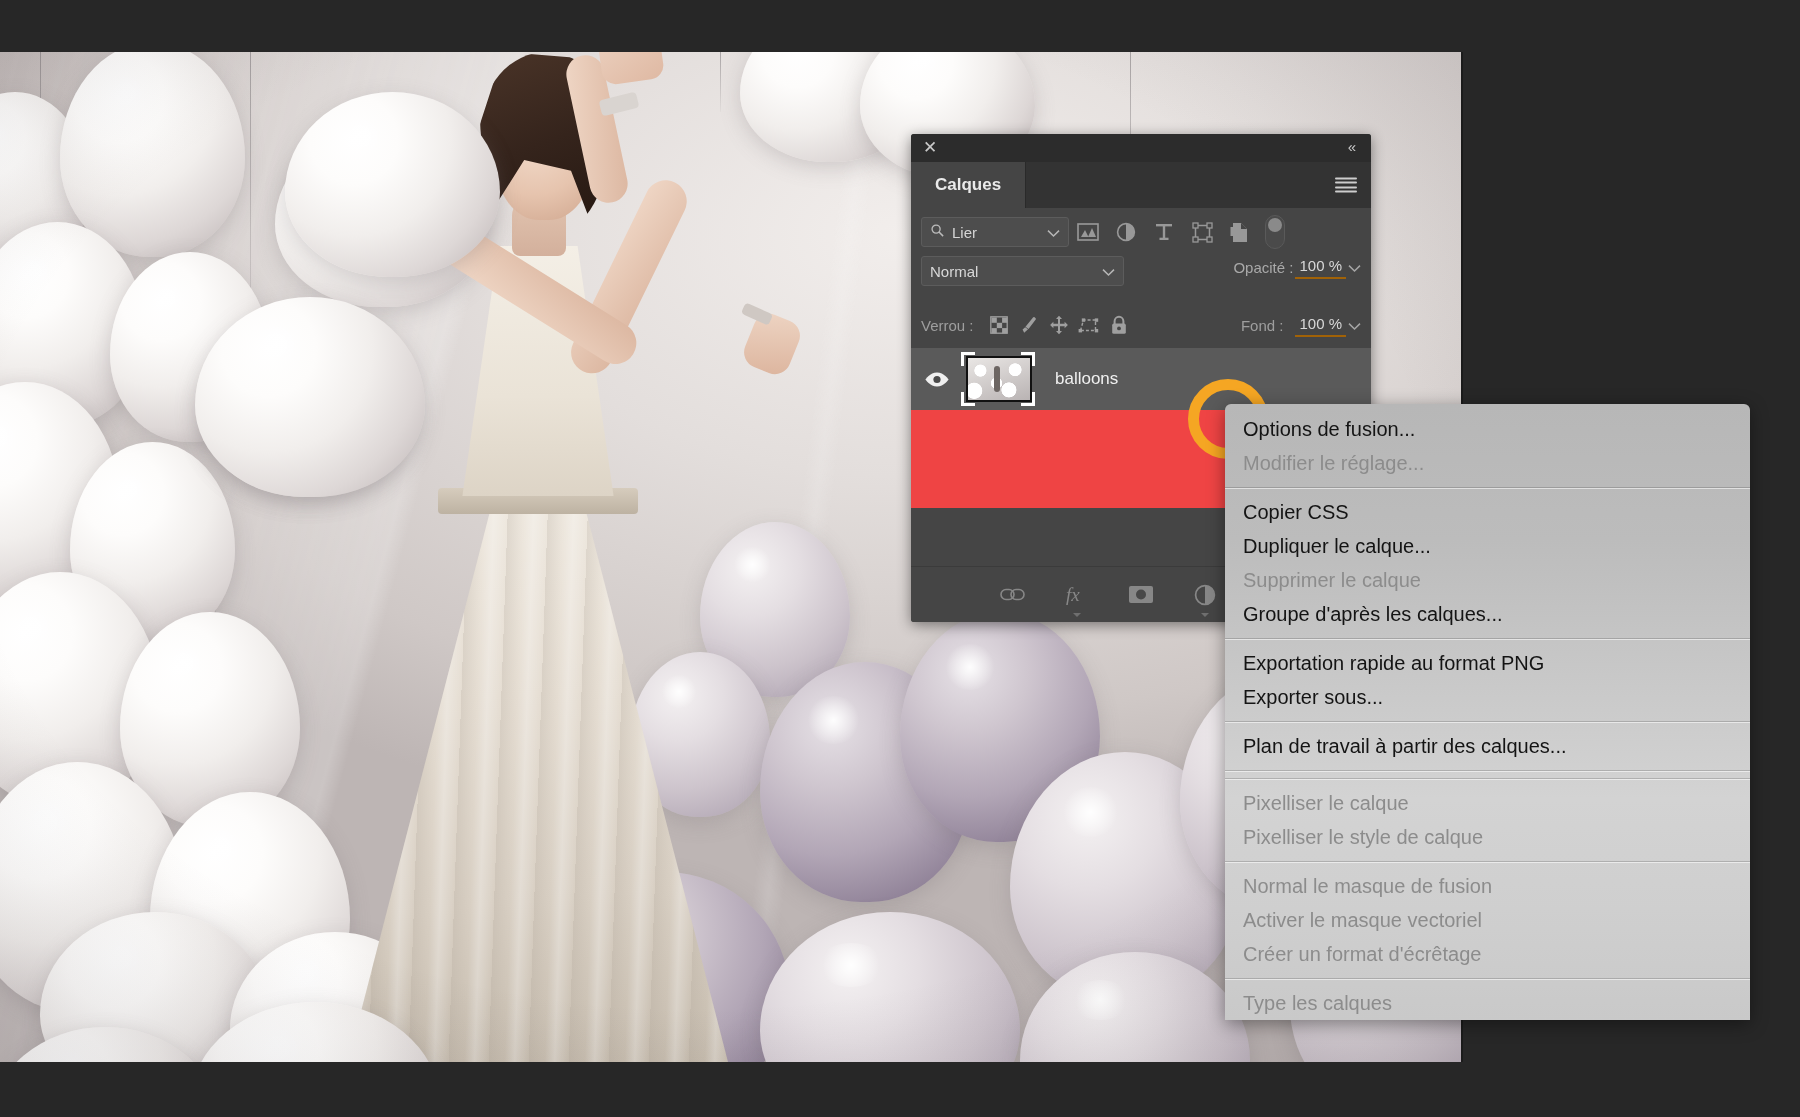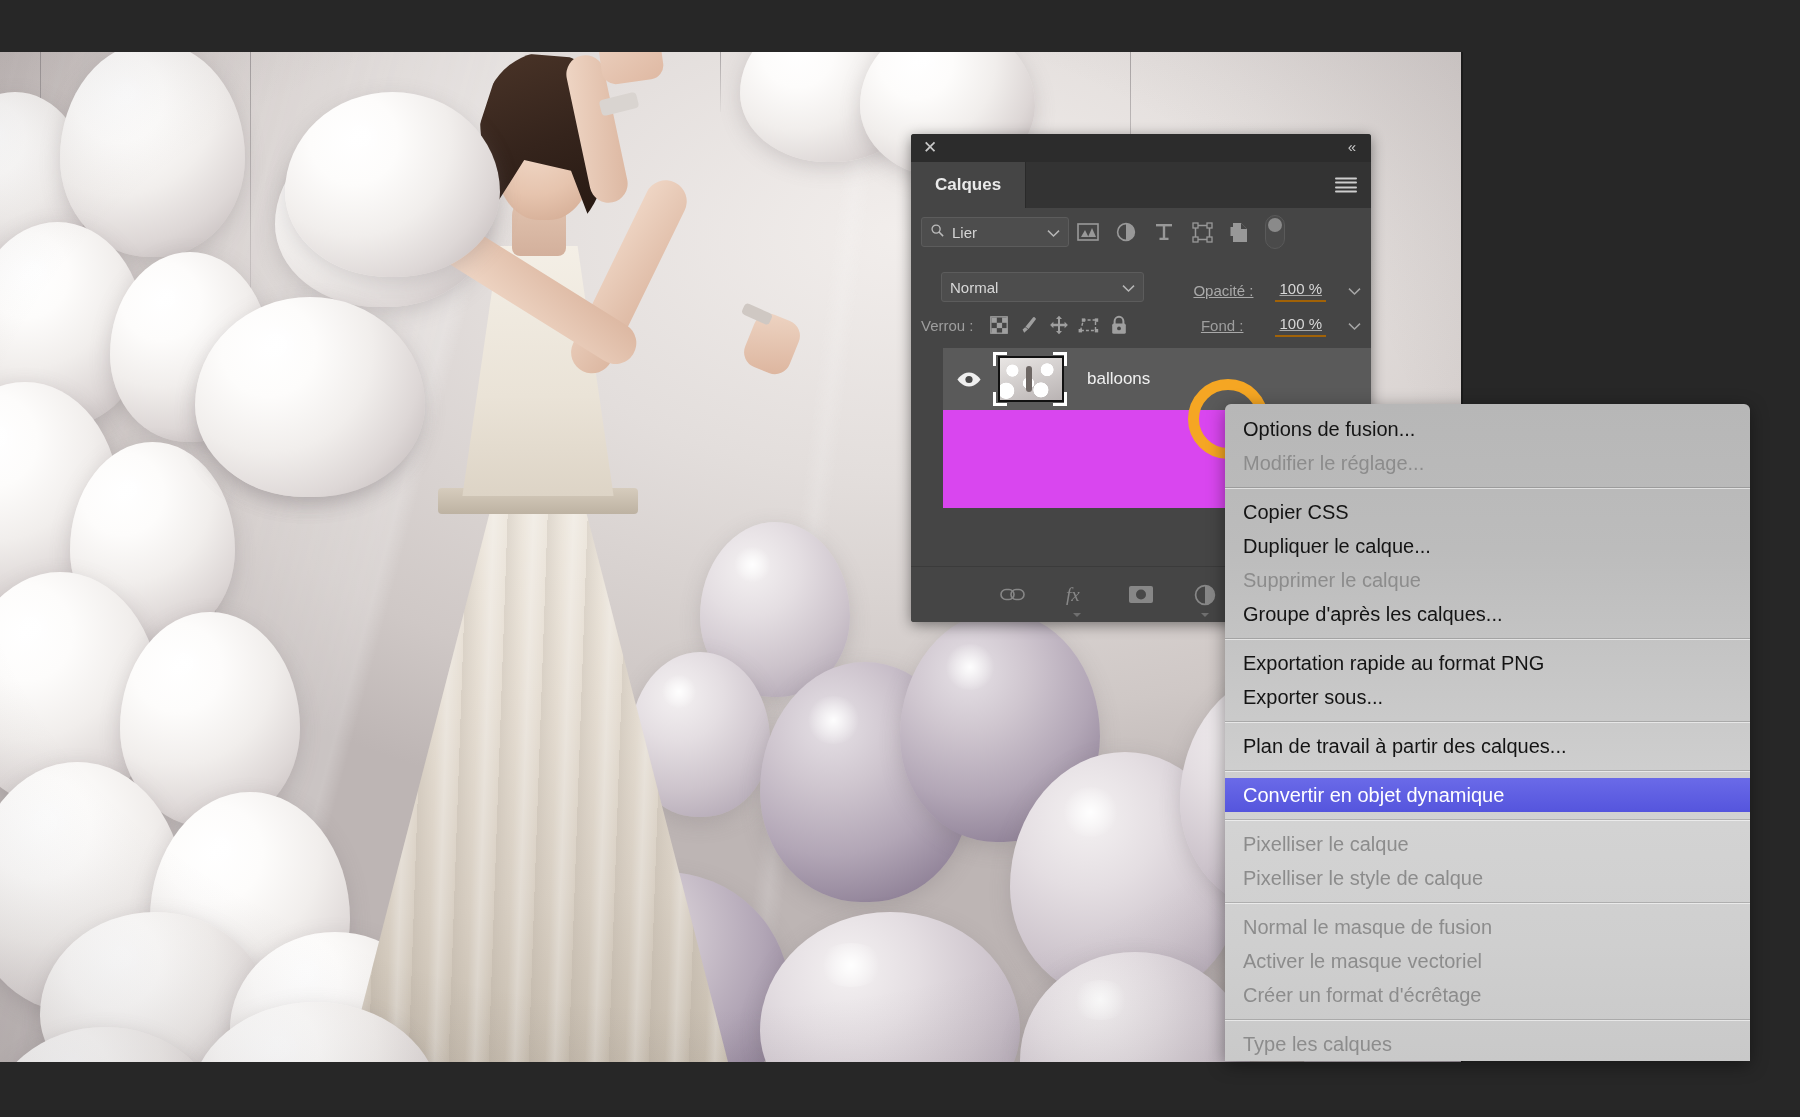--- a/index.html
+++ b/index.html
@@ -155,36 +155,36 @@
   }
   .filter-select .magn { margin-right: 7px; opacity:.85; }
   .filter-select .chev { margin-left:auto; opacity:.8; }
   .ficon { width: 38px; height: 32px; display:flex; align-items:center; justify-content:center; cursor:pointer; opacity:.72; }
   .toggle-pill {
     width: 20px; height: 34px; background:#4a4a4a; border:1px solid #5a5a5a; border-radius:11px;
     margin-left: 6px; position:relative; cursor:pointer;
   }
   .toggle-pill::after { content:""; position:absolute; left:2px; top:2px; width:14px; height:14px; border-radius:50%; background:#8a8a8a; }
 
-  .blendrow { height: 46px; display:flex; align-items:flex-end; padding: 0 10px; background:#454545;margin-left:20px; }
+  .blendrow { height: 46px; display:flex; align-items:flex-start; padding: 0 10px; background:#454545; }
   .blend-select {
     width: 203px; height: 30px; background:#4d4d4d; border:1px solid #5c5c5c; border-radius:3px;
     display:flex; align-items:center; padding: 0 8px; color:#d8d8d8; font-size:15px; cursor:pointer;
   }
   .blend-select .chev { margin-left:auto; opacity:.8; }
-  .numfield { margin-left: auto; display:flex; align-items:center; gap:22px; color:#a9a9a9; font-size:15px;text-decoration:underline; }
+  .numfield { margin-left: auto; display:flex; align-items:center; gap:2px; color:#a9a9a9; font-size:15px; }
   .numfield .lbl { color:#a9a9a9; }
   .numfield .val { color:#d8d8d8; border-bottom:2px solid #a16207; padding: 1px 4px 3px 4px; cursor:text; }
   .numfield .chev { opacity:.8; cursor:pointer; }
 
   .lockrow { height: 46px; display:flex; align-items:center; padding: 0 10px; background:#454545; }
   .lockrow .lbl { color:#9e9e9e; font-size:15px; margin-right: 10px; }
   .lockicon { width: 30px; height: 28px; display:flex; align-items:center; justify-content:center; cursor:pointer; opacity:.8; }
 
-  .layerlist { background:#d946ef; height: 160px; position:relative;margin-left:32px; }
+  .layerlist { background:#ef4444; height: 160px; position:relative; }
   .layer-row {
     height: 62px; display:flex; align-items:center;
     background:#5a5a5a; cursor:pointer; padding-left: 4px;
   }
   .eye { width: 44px; display:flex; align-items:center; justify-content:center; cursor:pointer; }
   .thumb {
     width: 66px; height: 46px; position:relative; margin-left: 2px;
     border: 2px solid #111; background:#bdbdbd; overflow:hidden;
   }
   .thumb .tph {
@@ -528,21 +528,20 @@
       <div class="mi">Copier CSS</div>
       <div class="mi">Dupliquer le calque...</div>
       <div class="mi disabled">Supprimer le calque</div>
       <div class="mi">Groupe d'après les calques...</div>
       <div class="msep"></div>
       <div class="mi">Exportation rapide au format PNG</div>
       <div class="mi">Exporter sous...</div>
       <div class="msep"></div>
       <div class="mi">Plan de travail à partir des calques...</div>
       <div class="msep"></div>
-      <div class="mi sel">Convertir en objet dynamique</div>
       <div class="msep"></div>
       <div class="mi disabled">Pixelliser le calque</div>
       <div class="mi disabled">Pixelliser le style de calque</div>
       <div class="msep"></div>
       <div class="mi disabled">Normal le masque de fusion</div>
       <div class="mi disabled">Activer le masque vectoriel</div>
       <div class="mi disabled">Créer un format d'écrêtage</div>
       <div class="msep"></div>
       <div class="mi disabled">Type les calques</div>
     </div>

